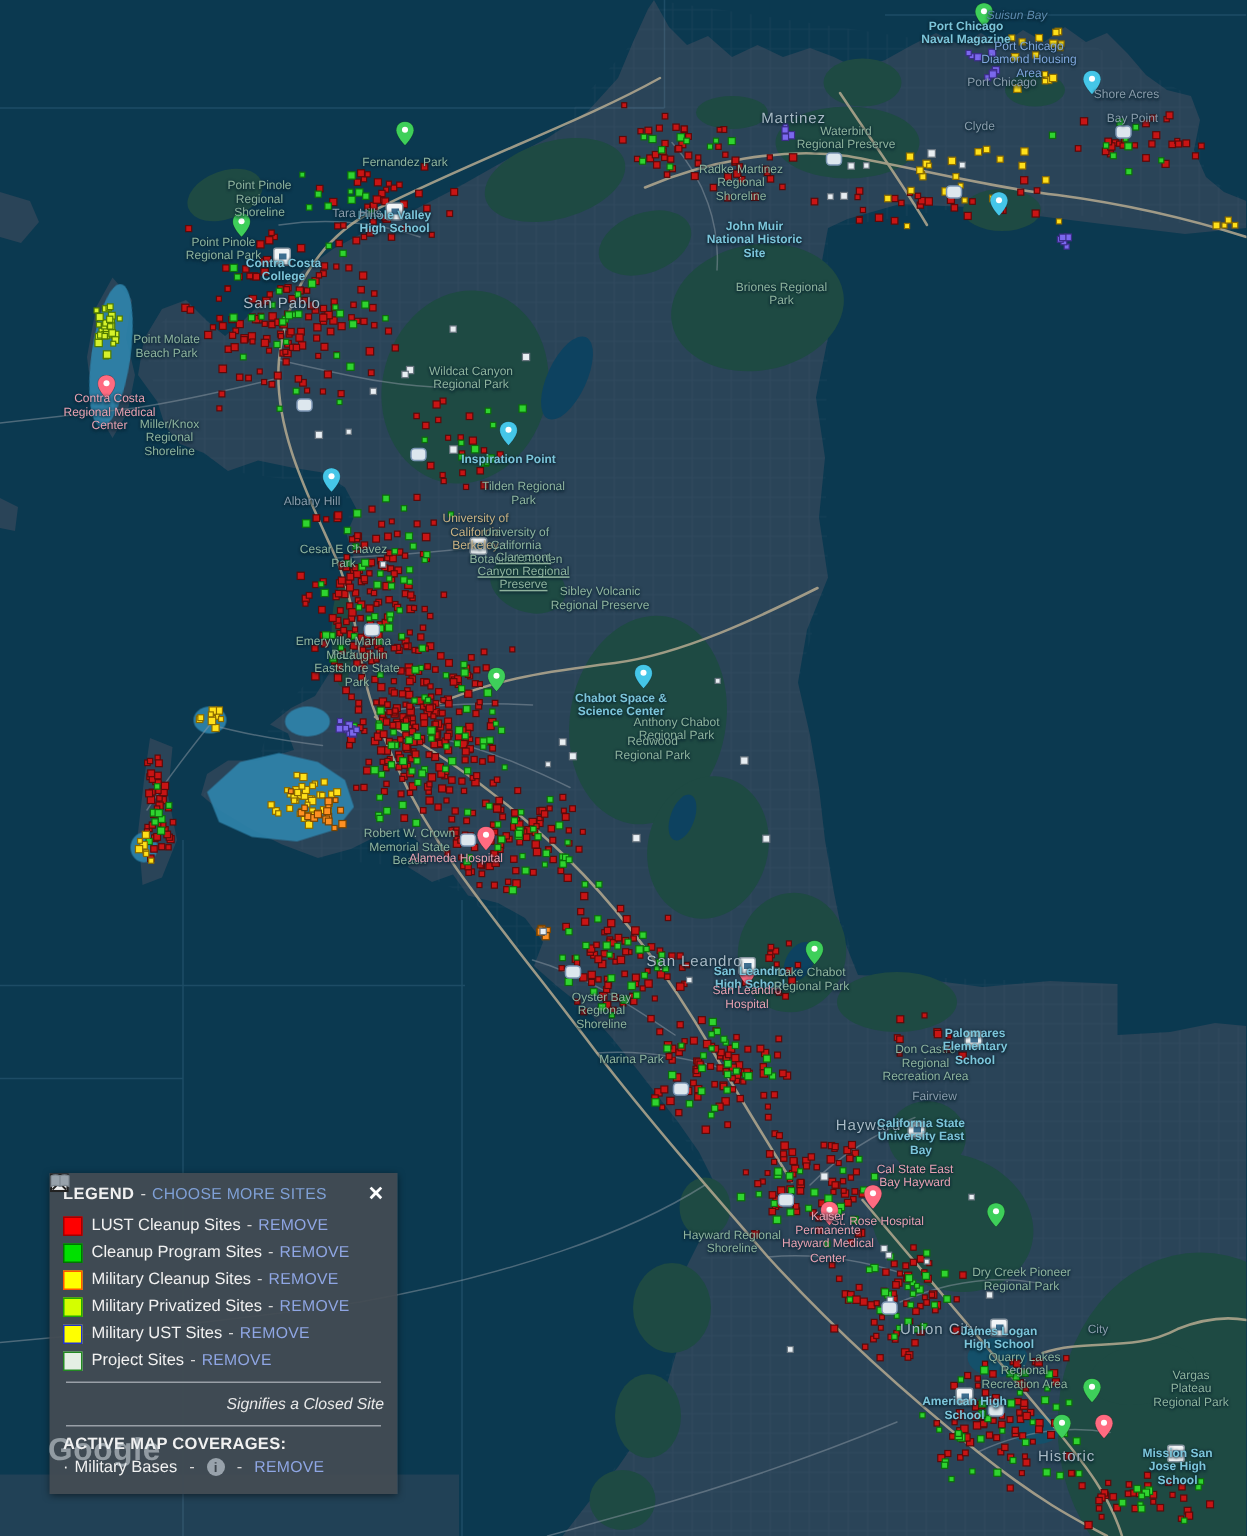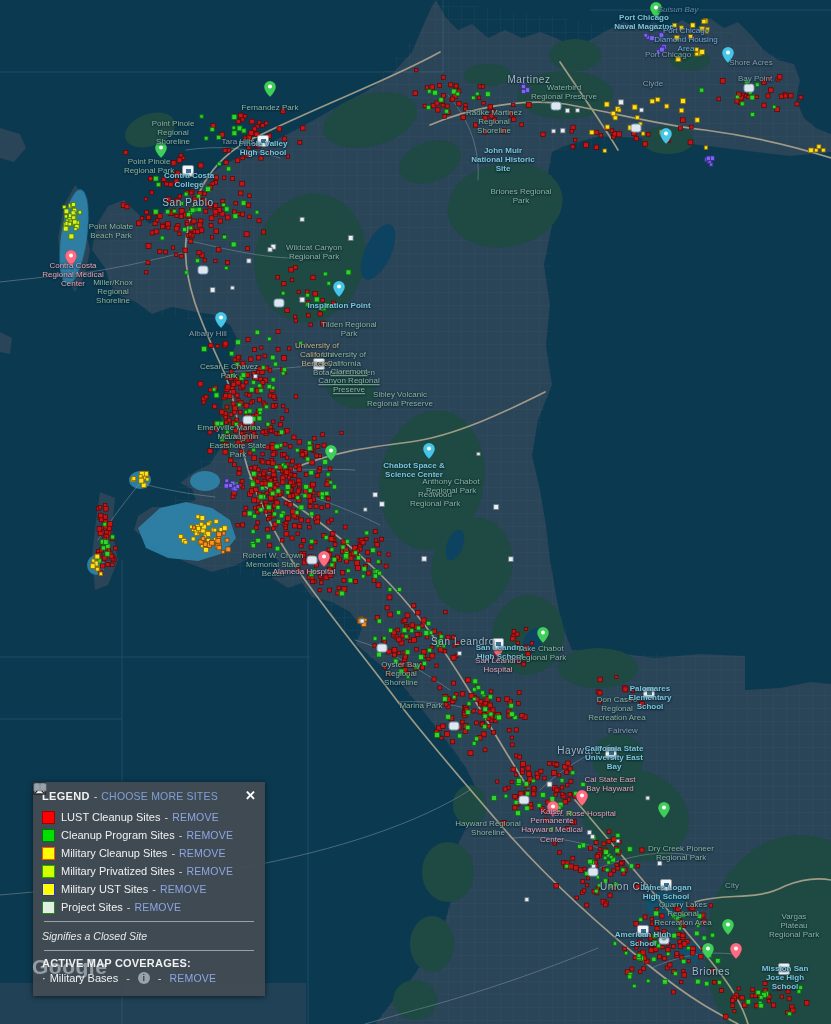--- a/index.html
+++ b/index.html
@@ -37,21 +37,21 @@
     color:#f1f1f1;font-size:11px;padding:7px 9px 12px;box-shadow:0 1px 5px rgba(0,0,0,.55);}
   #legend .hdr{display:flex;align-items:center;margin-bottom:6px;}
   #legend .hdr b{font-weight:bold;letter-spacing:.3px;text-align:center;}
   #legend .dash{margin:0 4px;color:#d8d8d8;}
   .lnk{color:#8fa6e4;text-decoration:none;font-size:10.5px;letter-spacing:.2px;cursor:pointer;}
   #legend .hdr .lnk{color:#7fa0d6;}
   #closeX{margin-left:auto;color:#fff;font-weight:bold;font-size:13px;cursor:pointer;line-height:1;}
   .litem{display:flex;align-items:center;height:18px;}
   .sw{width:11px;height:11px;margin-right:6px;flex:0 0 auto;border-style:solid;border-width:1.5px;}
   .sep{border:0;border-top:1px solid #99a0a7;margin:5px 2px;}
-  .closedrow{display:flex;align-items:center;justify-content:flex-start;gap:6px;color:#e9e9e9;
+  .closedrow{display:flex;align-items:center;justify-content:flex-end;gap:6px;color:#e9e9e9;
     font-style:italic;font-size:10.5px;height:18px;}
   .covhdr{font-weight:bold;margin:6px 0 3px;letter-spacing:.2px;}
   .covrow{display:flex;align-items:center;gap:4px;}
   .icirc{display:inline-flex;width:12px;height:12px;border-radius:50%;background:#98a2ab;color:#3c444c;
     font-size:9px;font-weight:bold;align-items:center;justify-content:center;font-style:normal;}
   #watermark{position:absolute;left:32px;top:955px;font-size:21px;font-weight:bold;
     color:rgba(230,238,242,.5);letter-spacing:.5px;z-index:30;pointer-events:none;}
   #legend{z-index:20;}
   #labels-layer,#pins-layer{position:absolute;left:16px;top:0;width:831px;height:1024px;z-index:6;pointer-events:none;}
 </style>
@@ -2050,21 +2050,21 @@
       <span class="maplabel k-hosp" style="left: 569px; top: 814px;">St. Rose Hospital</span>
       <span class="maplabel k-hosp" style="left: 536px; top: 825px;">Kaiser Permanente Hayward Medical Center</span>
       <span class="maplabel k-park" style="left: 472px; top: 828px;">Hayward Regional Shoreline</span>
       <span class="maplabel k-park" style="left: 665px; top: 853px;">Dry Creek Pioneer Regional Park</span>
       <span class="maplabel k-city" style="left: 610px; top: 887px;">Union City</span>
       <span class="maplabel k-town" style="left: 716px; top: 886px;">City</span>
       <span class="maplabel k-school" style="left: 650px; top: 892px;">James Logan High School</span>
       <span class="maplabel k-park" style="left: 667px; top: 914px;">Quarry Lakes Regional Recreation Area</span>
       <span class="maplabel k-park" style="left: 778px; top: 926px;">Vargas Plateau Regional Park</span>
       <span class="maplabel k-school" style="left: 627px; top: 939px;">American High School</span>
-      <span class="maplabel k-city" style="left: 695px; top: 972px;">Briones</span>
+      <span class="maplabel k-city" style="left: 695px; top: 972px;">Historic</span>
       <span class="maplabel k-school" style="left: 769px; top: 978px;">Mission San Jose High School</span>
     </div>
 
   <div id="legend">
     <div class="hdr">
       <b>LEGEND</b>
       <span class="dash">-</span>
       <a class="lnk">CHOOSE MORE SITES</a>
       <span id="closeX">✕</span>
     </div>

